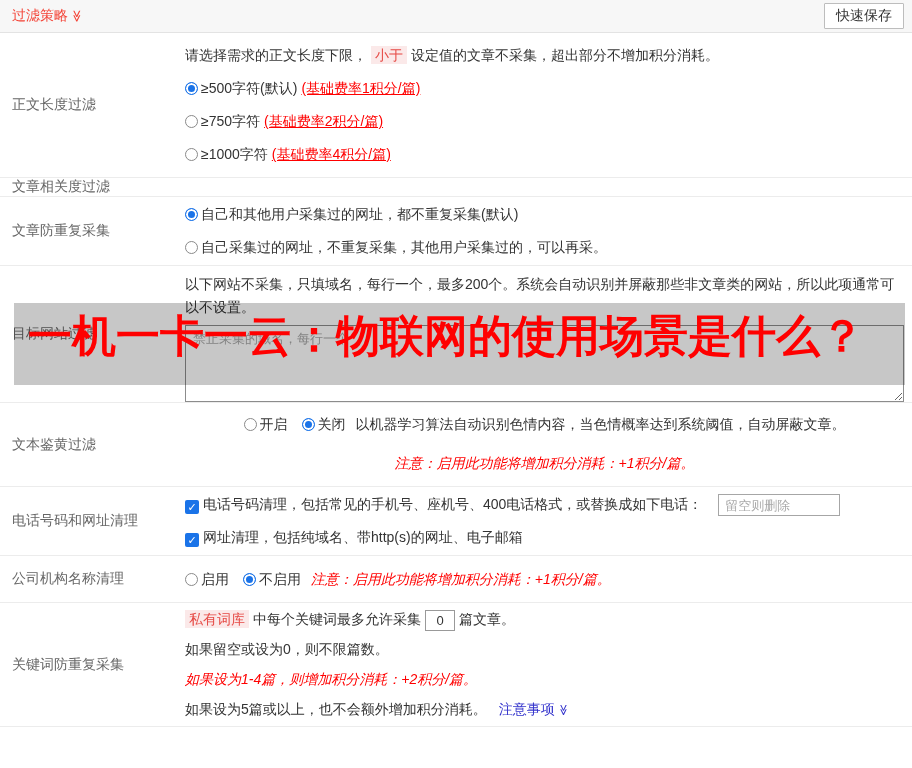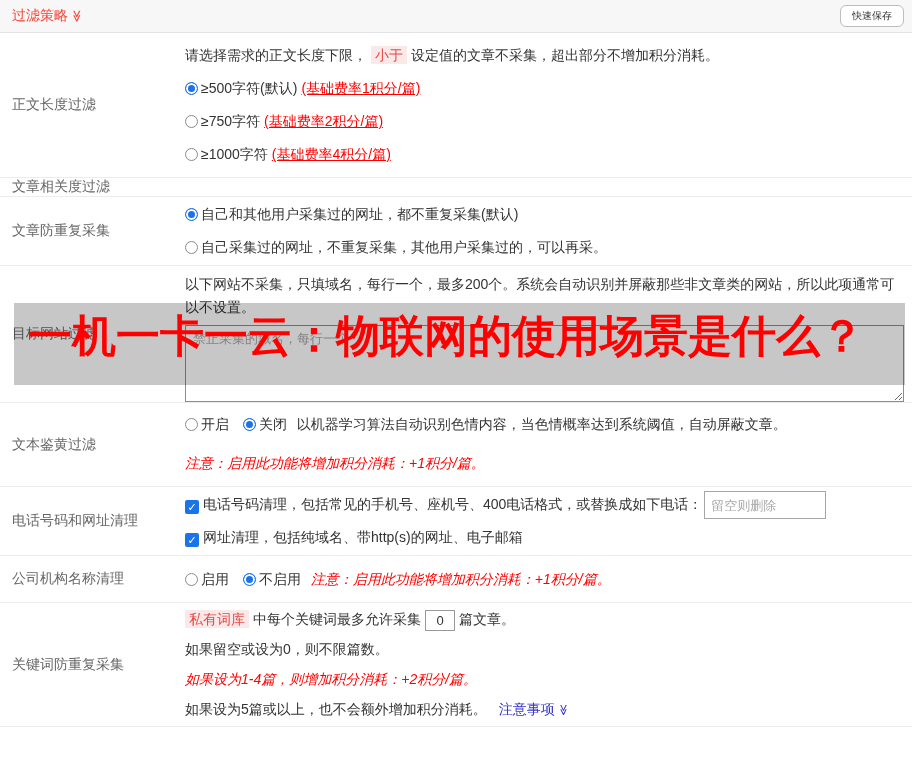--- a/index.html
+++ b/index.html
@@ -15,22 +15,22 @@
     height:33px; background:#f7f7f7; border-bottom:1px solid #e3e3e3;
     display:flex; align-items:center; justify-content:space-between;
     padding:0 8px 0 12px;
   }
   .title { color:#f44336; font-size:14px; cursor:pointer; }
   .chev-down {
     display:inline-block; transform:rotate(90deg);
     font-size:12px; margin-left:3px; color:#f44336;
   }
   .save-btn {
-    background:#fff; border:1px solid #bdbdbd; border-radius:6px;
-    padding:3px 11px; font-size:10px; color:#333; cursor:pointer;
+    background:#fff; border:1px solid #bdbdbd; border-radius:1px;
+    padding:3px 11px; font-size:14px; color:#333; cursor:pointer;
     font-family:inherit;
   }
   
   .row { display:flex; border-bottom:1px solid #ececec; position:relative; }
   .row-label {
     width:185px; flex:0 0 185px; padding-left:12px;
     display:flex; align-items:center; color:#666;
   }
   .row-content { flex:1; padding-right:8px; }
   .line { line-height:33px; white-space:nowrap; }
@@ -56,22 +56,22 @@
   .fee { color:#f00; text-decoration:underline; margin-left:4px; }
   .note-red { color:#f00;font-style:italic; }
   .hl-pink {
     background:#fbe9e9; color:#e64a45; padding:1px 4px; margin:0 4px;
   }
   .link-blue { color:#3333cc; cursor:pointer; }
   .link-blue .chev-down { color:#3333cc; font-size:11px; }
   .desc { margin-left:6px; }
   
   .phone-input {
-    width:122px; height:28px; border:1px solid #a6a6a6; padding:2px 6px;
-    font-size:13px; font-family:inherit; color:#333; margin-left:2px;
+    width:122px; height:22px; border:1px solid #a6a6a6; padding:2px 6px;
+    font-size:13px; font-family:inherit; color:#333; margin-left:16px;
     vertical-align:middle;
   }
   .num-input {
     width:30px; height:21px; border:1px solid #999; text-align:center;
     font-size:13px; font-family:inherit; color:#333; margin:0 4px;
     vertical-align:middle;
   }
   input::placeholder, textarea::placeholder { color:#a9a9a9; }
   
   .help-text {
@@ -87,21 +87,21 @@
     background:rgba(0,0,0,0.22); z-index:4; pointer-events:none;
   }
   .overlay-headline {
     position:absolute; left:28px; top:48px; z-index:5;
     font-size:44px; font-weight:bold; color:#ff0000; line-height:1;
     white-space:nowrap; pointer-events:none;
   }
   
   .row-1 .row-content { padding-top:6px; padding-bottom:6px; }
   .row-2 .row-content, .row-3 .row-content { padding-top:1px; padding-bottom:1px; }
-  .row-5 .row-content { padding-top:5px; padding-bottom:6px; }
+  .row-5 .row-content { padding-top:5px; padding-bottom:6px;text-align:center; }
   .row-5 .note-line { margin-top:6px; }
   .row-6 .row-content { padding-top:1px; padding-bottom:1px; }
   .row-7 .row-content { padding-top:7px; padding-bottom:6px; }
   .row-8 .row-content { padding-top:1px; padding-bottom:1px; }
 </style>
 </head>
 <body>
 
 <div class="header">
   <span class="title">

